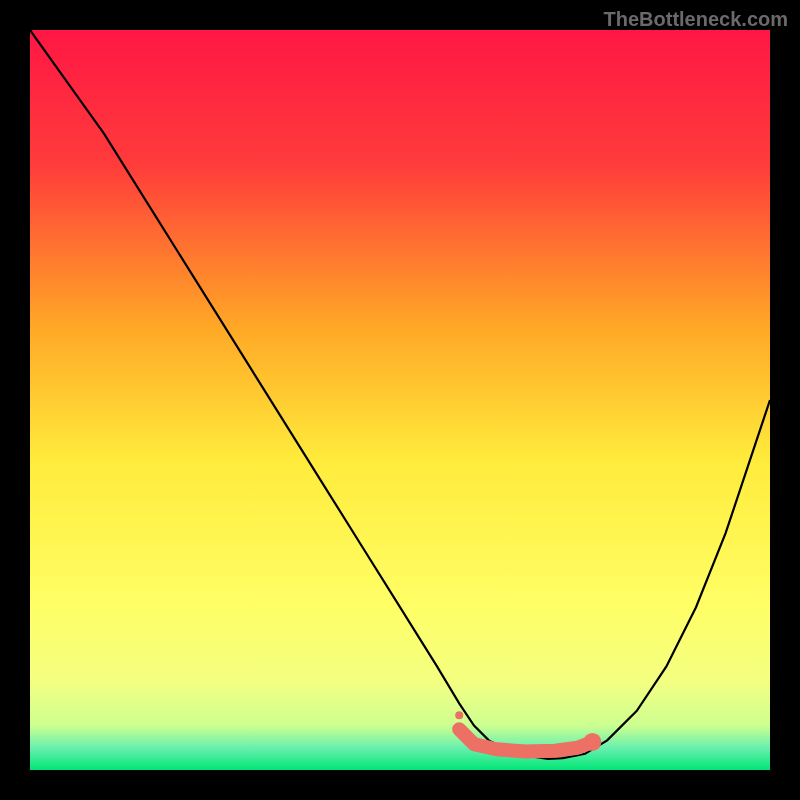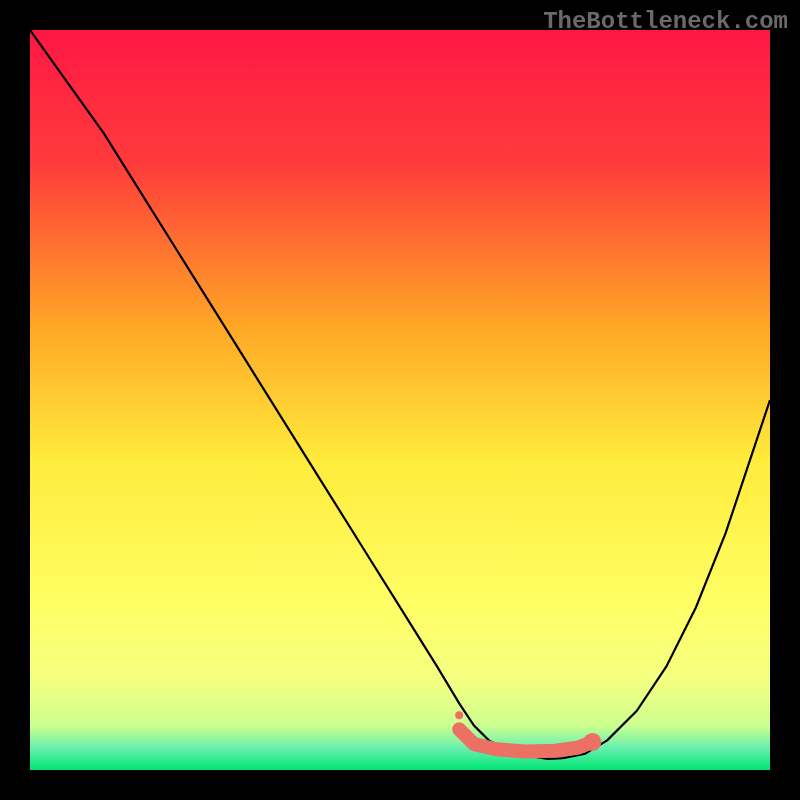--- a/index.html
+++ b/index.html
@@ -7,22 +7,22 @@
   width: 800px;
   height: 800px;
   background: #000;
   position: relative;
   overflow: hidden;
 }
 .watermark {
   position: absolute;
   top: 8px;
   right: 12px;
-  font-family: Liberation Mono, monospace;
-  font-size: 24px;
+  font-family: Liberation Sans, sans-serif;
+  font-size: 20px;
   font-weight: bold;
   color: #6a6a6a;
   z-index: 10;
 }
 .chart-area {
   position: absolute;
   left: 30px;
   top: 30px;
   width: 740px;
   height: 740px;

